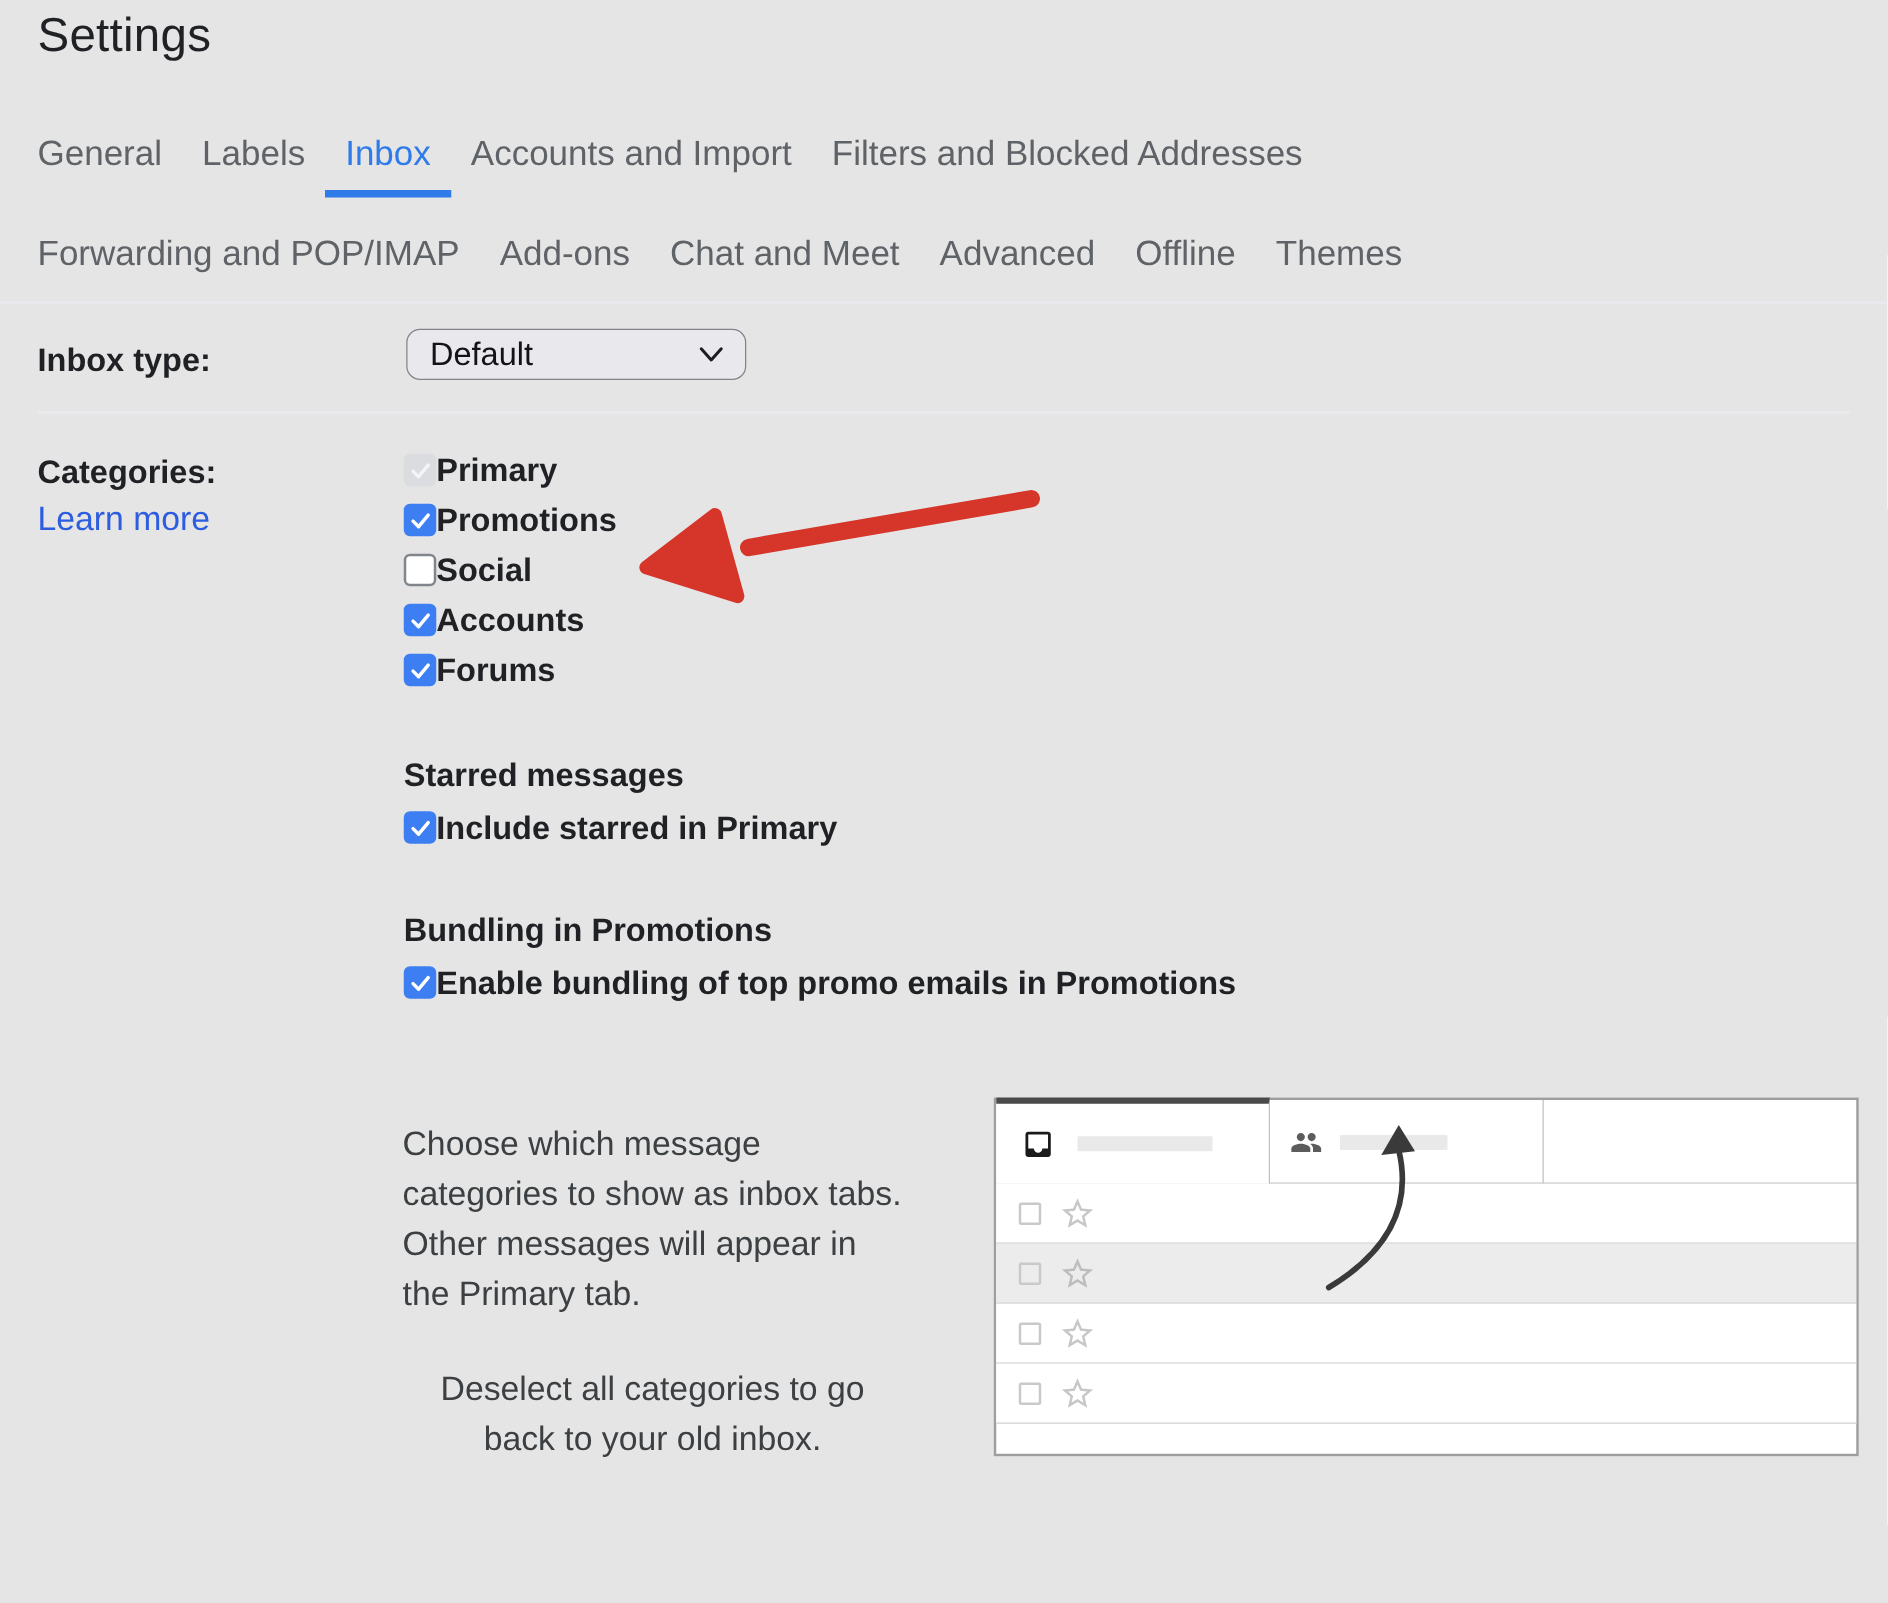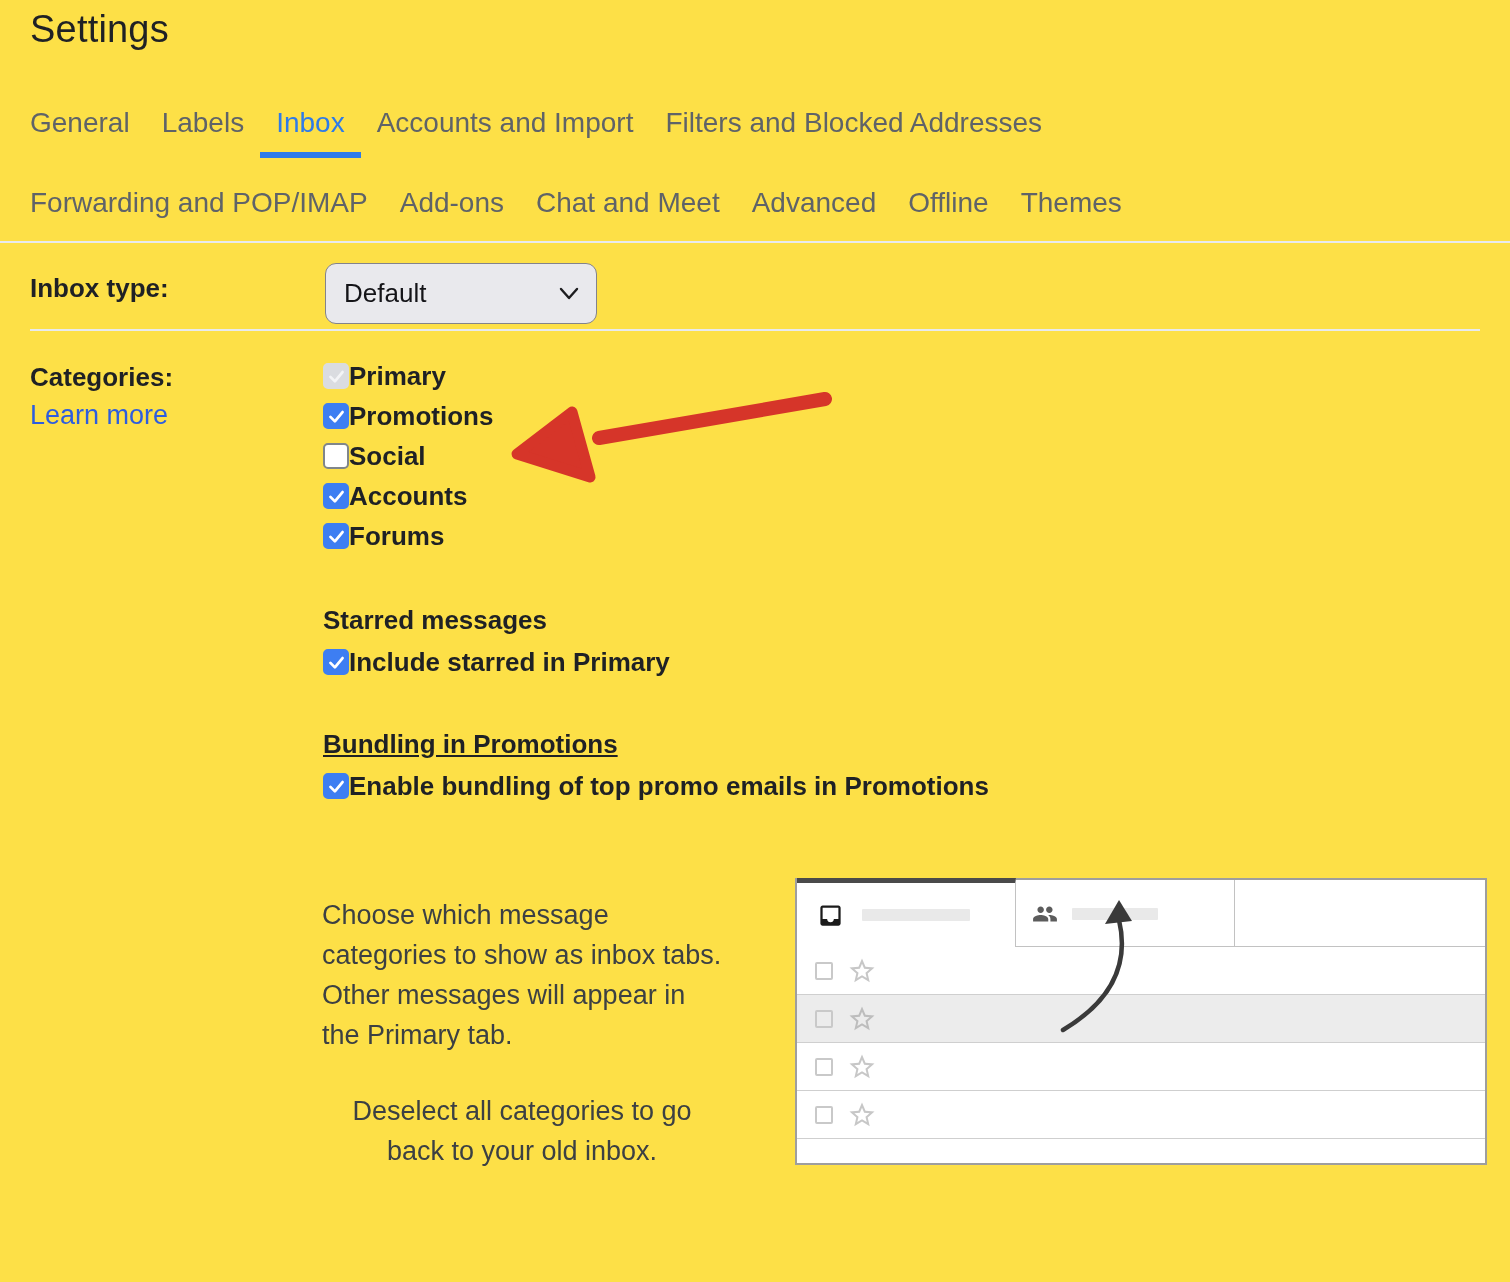--- a/index.html
+++ b/index.html
@@ -1,17 +1,17 @@
 <!DOCTYPE html>
 <html style="--tab-active-blue: #2e7be9; --link-blue: #2d5ddf; --checkbox-blue: #3d7ef2; --annotation-red: #d63529; --text-primary: #1f2125; --text-secondary: #5f6368; --text-body: #3c4043; --divider: #e8eaed; --checkbox-disabled-bg: #dadce0; --checkbox-unchecked-border: #80868b; --illustration-border: #9e9e9e; --illustration-bar: #e9e9e9; --illustration-row-highlight: #ececec;"><head>
 <meta charset="utf-8">
 <style>
   html,body{margin:0;padding:0;background:#fff;}
   #app{
-    position:relative;width:1510px;height:1282px;background:#fde047;overflow:hidden;
+    position:relative;width:1510px;height:1282px;background:#e5e5e5;overflow:hidden;
     font-family:"Liberation Sans","DejaVu Sans",sans-serif;
     -webkit-font-smoothing:antialiased;
   }
   .title{
     position:absolute;left:30px;top:8px;font-size:38px;font-weight:400;
     color:var(--text-primary);letter-spacing:.2px;
   }
   .tabrow{position:absolute;left:14px;white-space:nowrap;}
   #tabrow1{top:106px;text-decoration:underline;}
   #tabrow2{top:186px;}
@@ -26,21 +26,21 @@
   .divider{position:absolute;height:2px;background:var(--divider);}
   #divider1{left:0;width:1510px;top:241px;}
   #divider2{left:30px;width:1450px;top:329px;}
 
   .field-label{position:absolute;font-size:26px;font-weight:700;color:var(--text-primary);}
   #inbox-type-label{left:30px;top:273px;}
   #categories-label{left:30px;top:362px;}
   #learn-more{position:absolute;left:30px;top:400px;font-size:27px;color:var(--link-blue);cursor:pointer;text-decoration:none;}
 
   .select{
-    position:absolute;left:325px;top:263px;width:272px;height:61px;
+    position:absolute;left:325px;top:263px;width:272px;height:41px;
     background:#e9e9ed;border:1px solid #83838b;border-radius:11px;
     display:flex;align-items:center;padding:0 16px 0 18px;box-sizing:border-box;
     font-size:26px;color:#141418;cursor:pointer;
   }
   .select .chev{margin-left:auto;display:flex;}
 
   .cbrow{position:absolute;left:323px;display:flex;align-items:center;height:26px;}
   .cblabel{font-size:26px;font-weight:700;color:var(--text-primary);line-height:26px;white-space:nowrap;}
   .cb{
     flex:0 0 auto;width:26px;height:26px;border-radius:5px;box-sizing:border-box;
@@ -51,21 +51,21 @@
   .cb[data-state~="checked"]{background:var(--checkbox-blue);border-color:var(--checkbox-blue);}
   .cb[data-state~="checked"] svg{display:block;}
   .cb[data-state~="disabled"]{background:var(--checkbox-disabled-bg);border-color:var(--checkbox-disabled-bg);cursor:default;}
   .cb[data-state~="disabled"] svg polyline{stroke:#f3f4f6;}
 
   #cat-row-0{top:363px;} #cat-row-1{top:403px;} #cat-row-2{top:443px;}
   #cat-row-3{top:483px;} #cat-row-4{top:523px;}
   #starred-row{top:649px;} #bundling-row{top:773px;}
 
   .section-heading{position:absolute;left:323px;font-size:26px;font-weight:700;color:var(--text-primary);}
-  #starred-heading{top:605px;} #bundling-heading{top:729px;text-decoration:underline;}
+  #starred-heading{top:605px;} #bundling-heading{top:729px;}
 
   .para{position:absolute;left:322px;width:400px;font-size:27px;line-height:40px;color:var(--text-body);}
   #para1{top:868px;} #para2{top:1064px;text-align:center;}
 
   #red-arrow{position:absolute;left:495px;top:385px;width:350px;height:110px;}
 
   #illustration{
     position:absolute;left:795px;top:878px;width:692px;height:287px;
     border:2px solid var(--illustration-border);box-sizing:border-box;background:#fff;
   }

